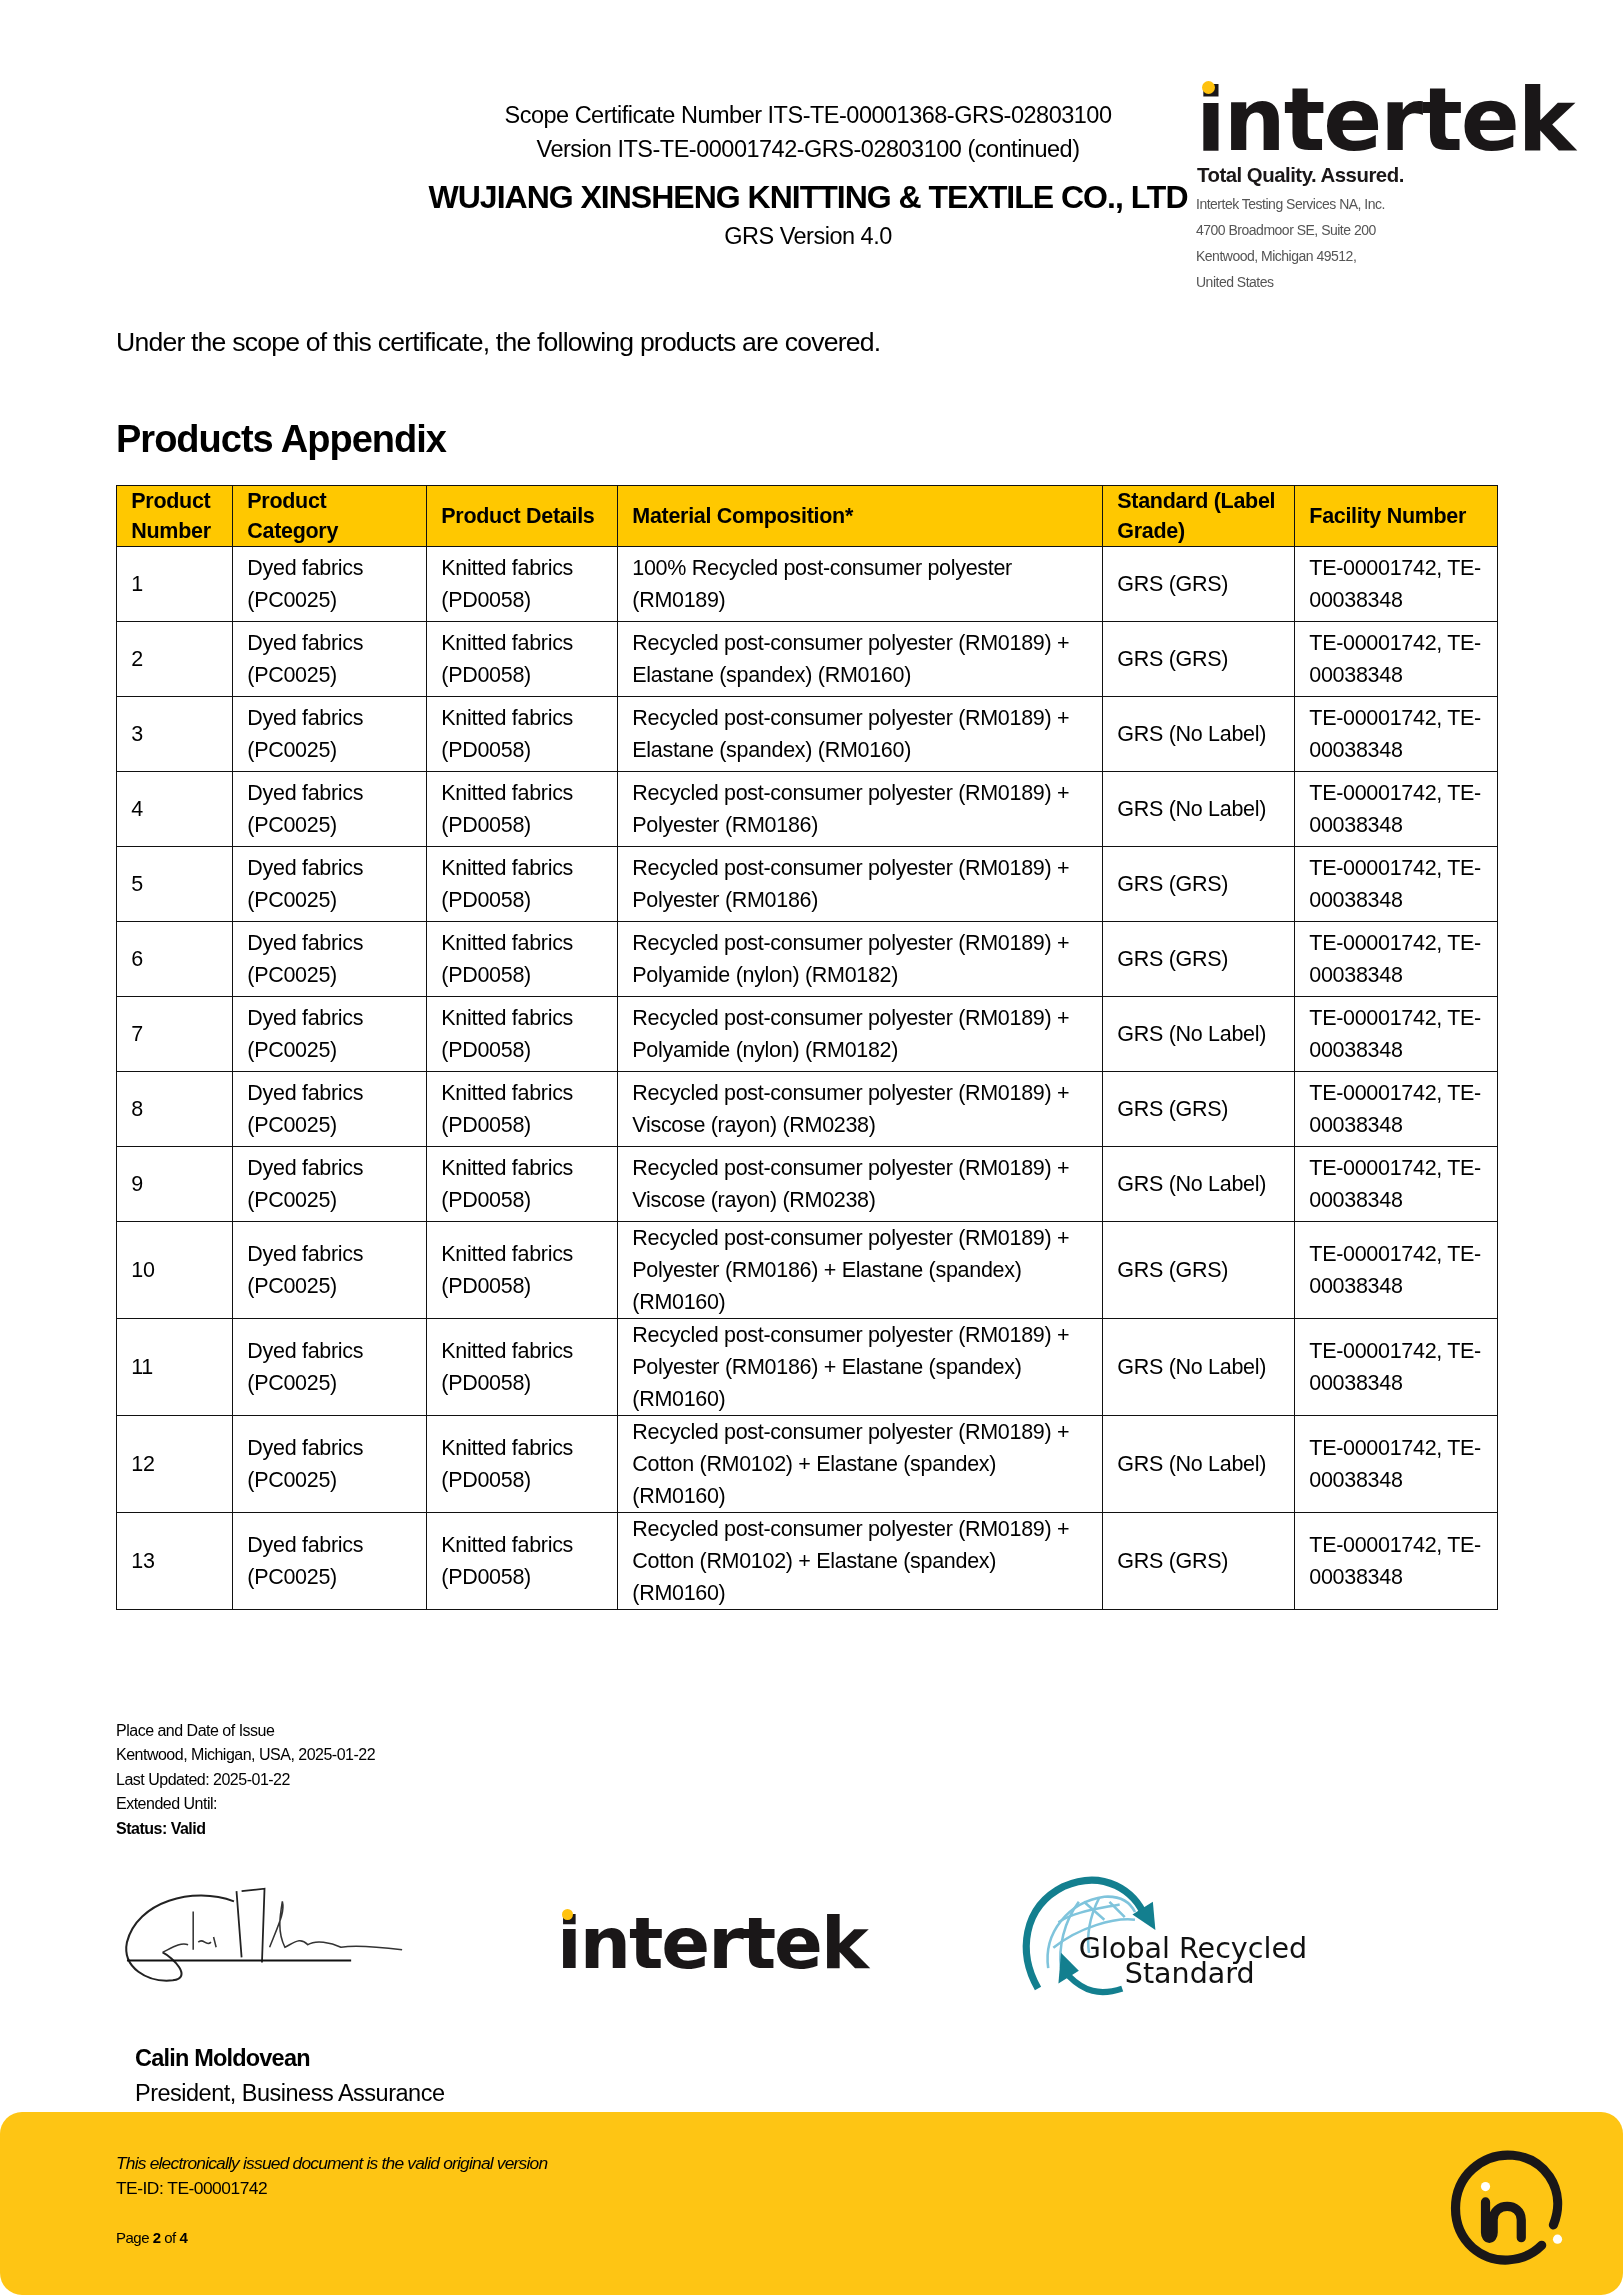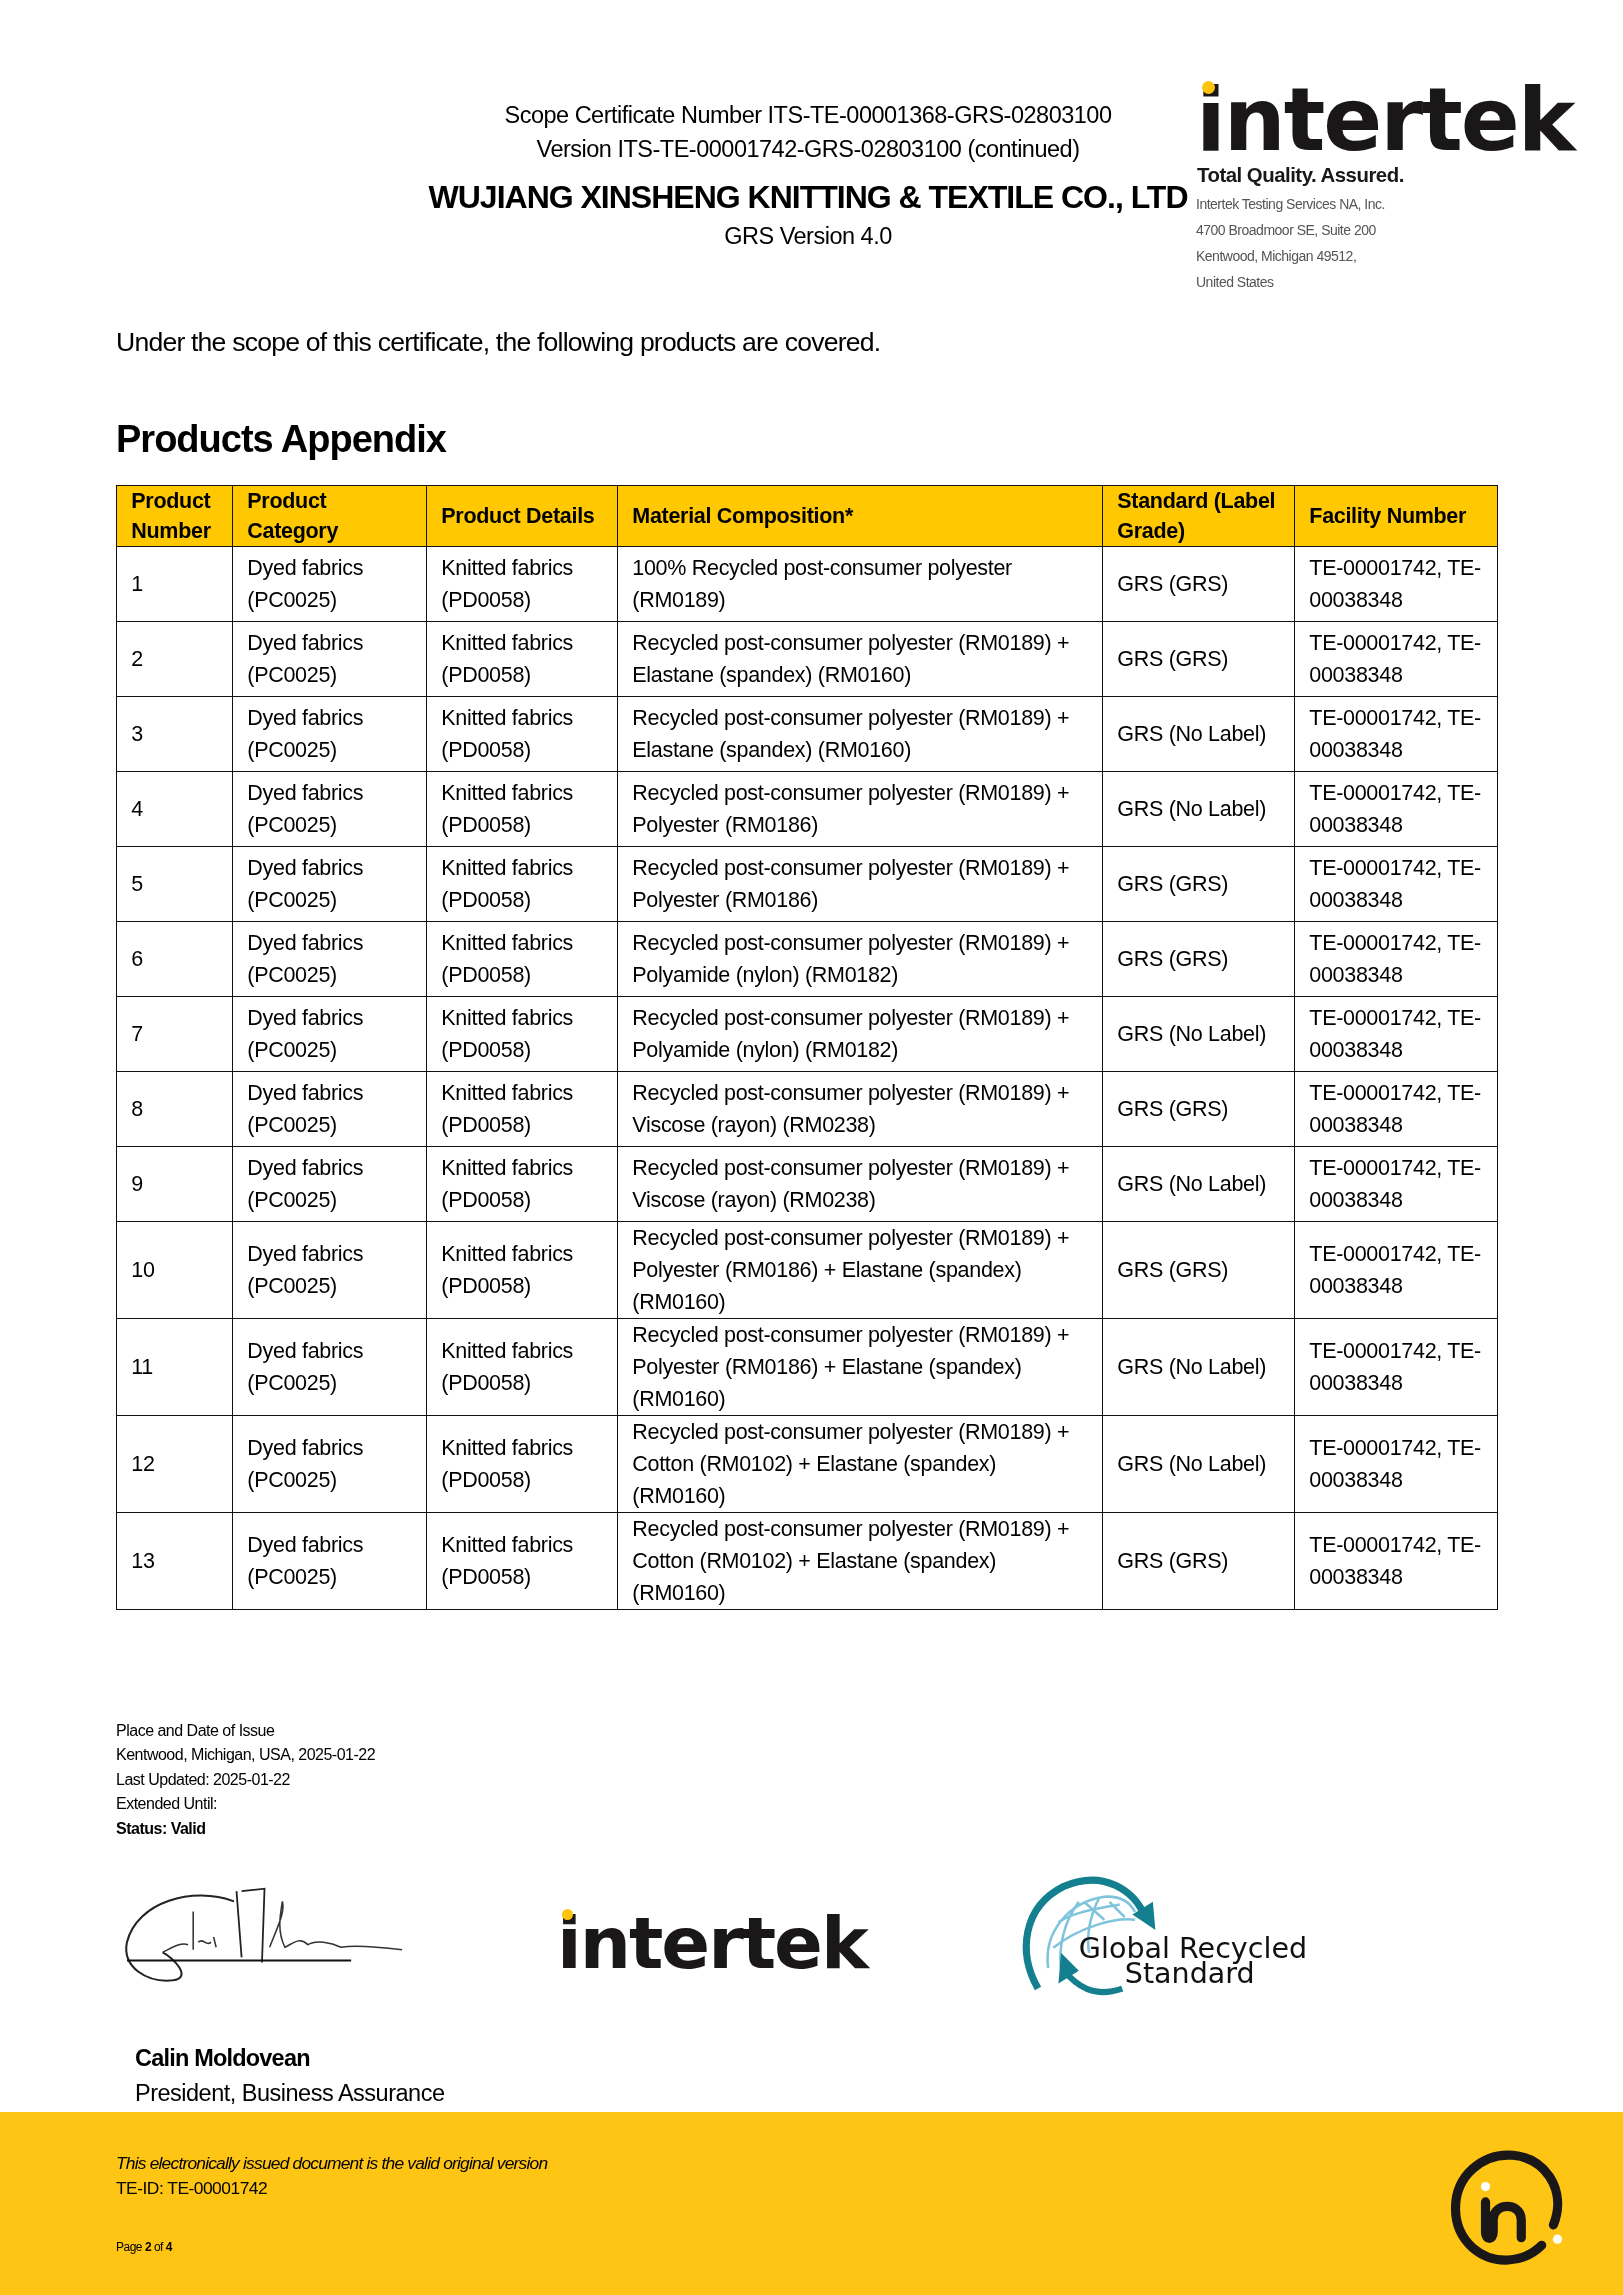--- a/index.html
+++ b/index.html
@@ -42,24 +42,24 @@
 
   
   #signature { left: 116px; top: 1881px; width: 348px; height: 107px; }
   #logo-mid { left: 557px; top: 1907px; }
   #logo-mid .intertek-word { font-size: 72px; line-height: 72px; }
   #grs-logo { left: 1002px; top: 1861px; width: 317px; height: 148px; }
   #signer-name { left: 135px; top: 2045px; font-size: 23.5px; font-weight: bold; letter-spacing: -0.8px; }
   #signer-title { left: 135px; top: 2080px; font-size: 23.5px; letter-spacing: -0.5px; }
 
   
-  #footer { position: absolute; left: 0; top: 2112px; width: 1623px; height: 183px; background: #fec514; }
+  #footer { position: absolute; left: 0; top: 2112px; width: 1623px; height: 183px; background: #fec514; border-radius: 22px; }
   #footer-note { position: absolute; left: 116px; top: 41px; font-size: 17.4px; font-style: italic; letter-spacing: -0.8px; }
   #footer-teid { position: absolute; left: 116px; top: 66px; font-size: 17.4px; letter-spacing: -0.5px; }
-  #footer-page { position: absolute; left: 116px; top: 128px; font-size: 12px; letter-spacing: -0.5px; }
+  #footer-page { position: absolute; left: 116px; top: 117px; font-size: 15px; letter-spacing: -0.5px; }
   #footer-page b { font-weight: bold; }
   #in-logo { position: absolute; left: 1437px; top: 25.6px; width: 143px; height: 138px; }
 </style>
 </head>
 <body>
 
 <div class="hdr-line" id="cert-num">Scope Certificate Number ITS-TE-00001368-GRS-02803100</div>
 <div class="hdr-line" id="cert-ver">Version ITS-TE-00001742-GRS-02803100 (continued)</div>
 <div class="hdr-line" id="company">WUJIANG XINSHENG KNITTING &amp; TEXTILE CO., LTD</div>
 <div class="hdr-line" id="grs-ver">GRS Version 4.0</div>

